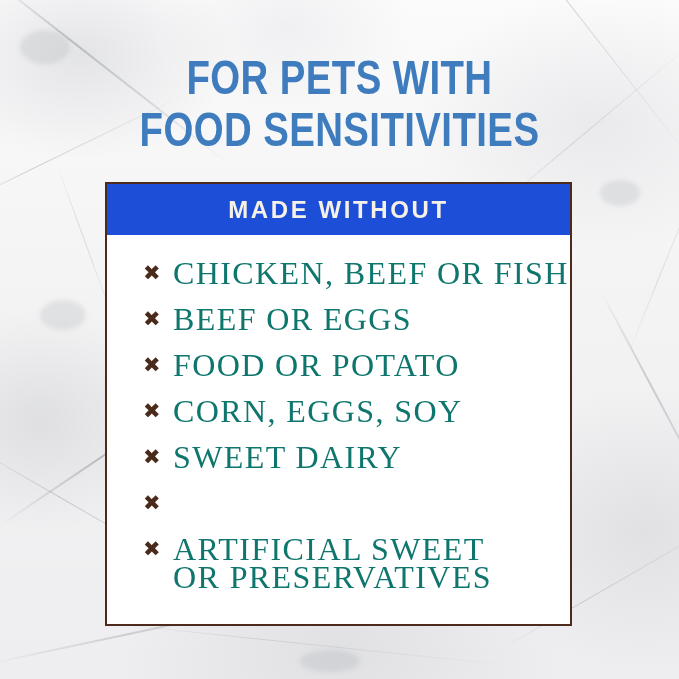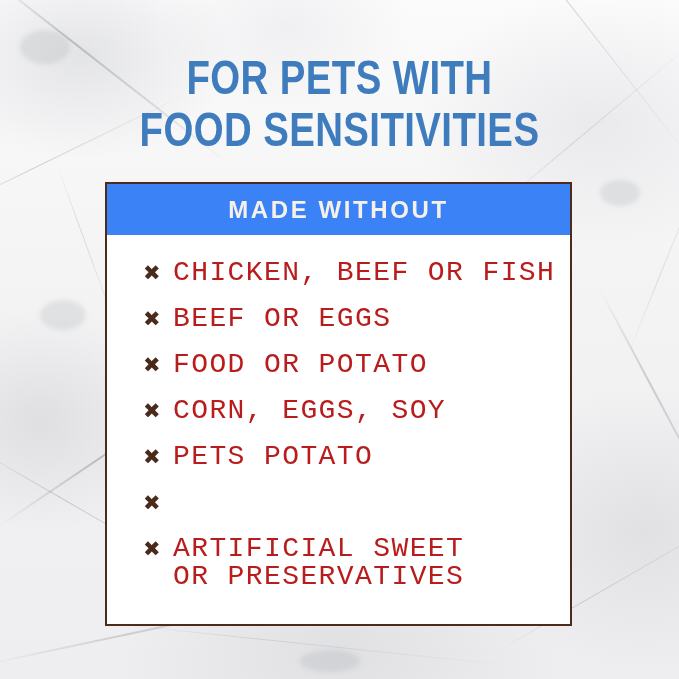--- a/index.html
+++ b/index.html
@@ -82,21 +82,21 @@
     top: 182px;
     width: 467px;
     height: 444px;
     background: #ffffff;
     border: 2px solid #4c2a1c;
     display: flex;
     flex-direction: column;
   }
 
   #card-header {
-    background: #3b82f6;
+    background: #1d4ed8;
     height: 51px;
     flex: 0 0 51px;
     display: flex;
     align-items: center;
     justify-content: center;
   }
   #card-header-title {
     color: #f6f1e7;
     font-family: "Liberation Sans", sans-serif;
     font-weight: 700;
@@ -119,24 +119,24 @@
   .x-icon {
     flex: 0 0 30px;
     color: #4a2b1b;
     font-size: 21px;
     font-weight: 700;
     line-height: 28px;
     text-align: left;
     font-family: "DejaVu Sans", sans-serif;
   }
   .ingredient-label {
-    color: #b91c1c;
-    font-family: Liberation Mono, monospace;
+    color: #0f766e;
+    font-family: Liberation Serif, serif;
     font-weight: 300;
-    font-size: 28px;
+    font-size: 32px;
     line-height: 28px;
     letter-spacing: 1.4px;
     white-space: pre-line;
   }
 </style>
 </head>
 <body>
 
 <div id="marble-bg">
   <div class="vein v1"></div>
@@ -185,21 +185,21 @@
       <span class="ingredient-label">FOOD OR POTATO</span>
     </div>
 
     <div class="ingredient-row">
       <span class="x-icon">✖</span>
       <span class="ingredient-label">CORN, EGGS, SOY</span>
     </div>
 
     <div class="ingredient-row">
       <span class="x-icon">✖</span>
-      <span class="ingredient-label">PETS POTATO</span>
+      <span class="ingredient-label">SWEET DAIRY</span>
     </div>
 
     <div class="ingredient-row">
       <span class="x-icon">✖</span>
     </div>
 
     <div class="ingredient-row two-line">
       <span class="x-icon">✖</span>
       <span class="ingredient-label">ARTIFICIAL SWEET
 OR PRESERVATIVES</span>

